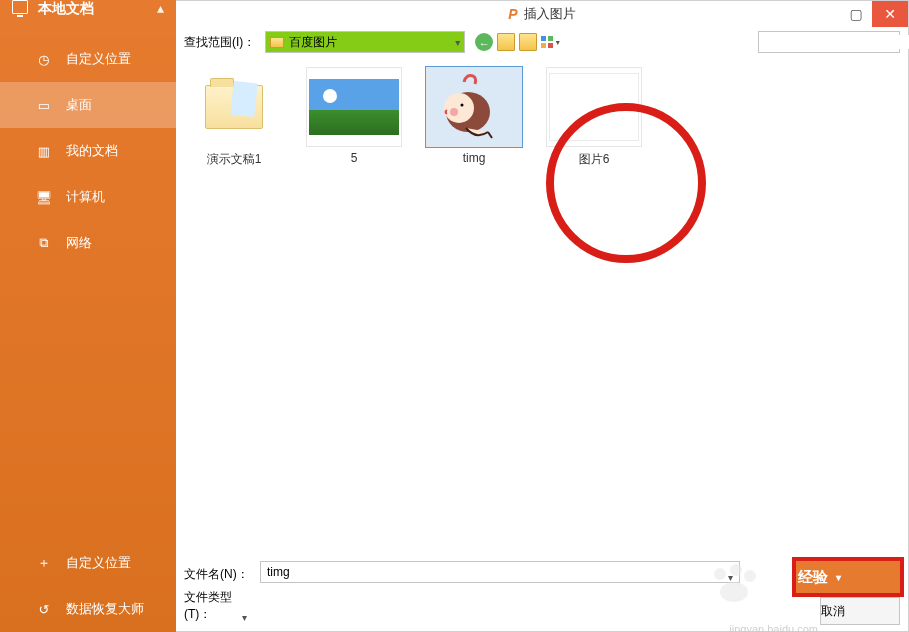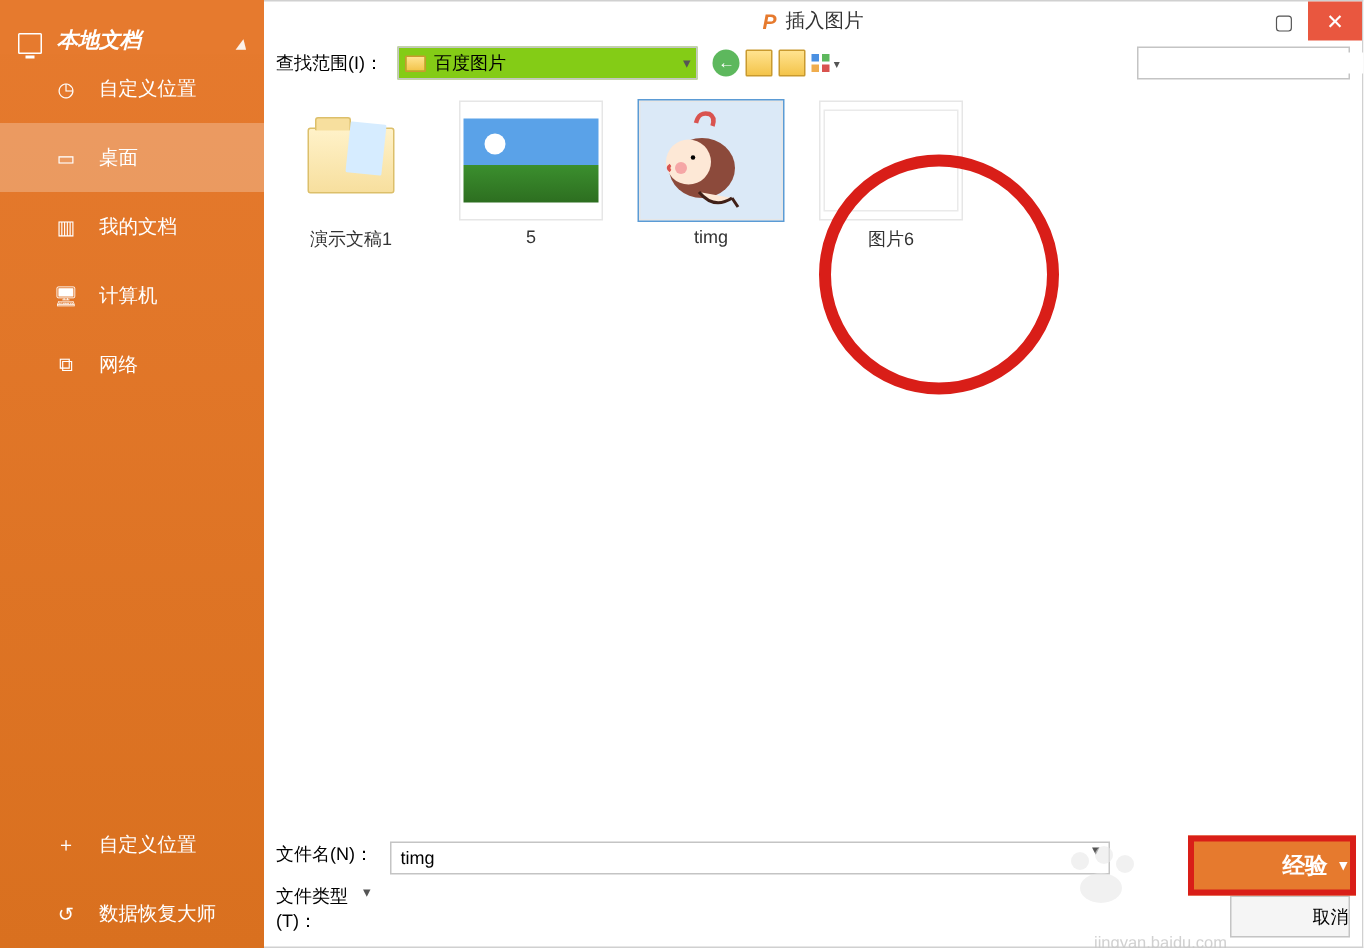--- a/index.html
+++ b/index.html
@@ -1,19 +1,19 @@
 <!DOCTYPE html>
 <html><head>
 <meta charset="utf-8">
 <style>
 * { box-sizing: border-box; margin: 0; padding: 0; }
 body { font-family: "Microsoft YaHei", sans-serif; font-size: 12px; background: #fff; width: 909px; height: 632px; overflow: hidden; }
 .root { display: flex; height: 632px; }
 .sidebar { width: 176px; background: linear-gradient(180deg, #e67a2e 0%, #d9701f 100%); color: #fff; display: flex; flex-direction: column; position: relative; }
-.sidebar-header { height: 36px; display: flex; align-items: flex-end; padding: 0 12px; background: #e67a2e; font-style: italic; }
+.sidebar-header { height: 36px; display: flex; align-items: flex-start; padding: 0 12px; background: #e67a2e; }
 .sidebar-header .monitor-icon { width: 16px; height: 14px; border: 1.5px solid #fff; border-radius: 1px; position: relative; margin-right: 10px; }
 .sidebar-header .monitor-icon::after { content: ''; position: absolute; bottom: -4px; left: 4px; right: 4px; height: 2px; background: #fff; }
 .sidebar-title { font-size: 14px; font-weight: bold; }
 .collapse-arrow { margin-left: auto; font-size: 14px; opacity: 0.9; }
 .sidebar-items { flex: 1; }
 .sidebar-item { height: 46px; display: flex; align-items: center; padding: 0 16px 0 34px; cursor: pointer; font-size: 13px; }
 .sidebar-item.active { background: rgba(255,255,255,0.25); }
 .sidebar-item .icon { width: 20px; height: 14px; margin-right: 12px; display: inline-flex; align-items: center; justify-content: center; }
 .sidebar-footer { margin-top: auto; }
 .sidebar-footer .sidebar-item { height: 46px; }
@@ -50,26 +50,26 @@
 .thumb-landscape { width:90px; height:56px; background: linear-gradient(to bottom,#5aa2e8 0%,#5aa2e8 55%,#3b8f2e 55%,#2d6e20 100%); position:relative; }
 .thumb-landscape::after { content:''; position:absolute; top:10px; left:14px; width:14px; height:14px; background:#fff; border-radius:50%; }
 .thumb-cartoon { width:80px; height:70px; position:relative; }
 .thumb-cartoon svg { width:100%; height:100%; }
 .thumb-frame { width:90px; height:68px; background:#fff; border:6px solid #f4c542; box-shadow: inset 0 0 0 2px #e55d3b; }
 .thumb-night { width:90px; height:68px; background: radial-gradient(circle at 35% 30%, #6ab7ff 0%, #1f4fa3 60%, #0d2b5f 100%); position:relative; }
 .thumb-night::after { content:''; position:absolute; bottom:0; left:0; right:0; height:18px; background:rgba(170,210,250,.5); }
 .thumb-blank { width:90px; height:68px; background:#fff; border:1px solid #eaeaea; }
 .red-circle { position:absolute; top:46px; left:370px; width:160px; height:160px; border:8px solid #d91e18; border-radius:50%; pointer-events:none; z-index:10; }
 .bottom-bar { padding: 6px 8px 8px; display: flex; flex-direction: column; gap: 6px; position: relative; }
-.field-row { display: flex; align-items: flex-start; gap: 6px; }
+.field-row { display: flex; align-items: flex-end; gap: 6px; }
 .field-label { width: 70px; }
 .field-input { flex: 1; height: 22px; border: 1px solid #c4c4c4; padding: 0 6px; font-size: 12px; font-family: inherit; outline: none; }
 .field-input.dd { appearance: none; background: #fff; }
 .field-row .dd-caret { margin-left:-18px; font-size:10px; color:#555; pointer-events:none; }
-.action-btn { width: 80px; height: 28px; display: flex; align-items: center; justify-content: flex-end; cursor: pointer; border: 1px solid #c4c4c4; background: #f5f5f5; }
+.action-btn { width: 80px; height: 28px; display: flex; align-items: center; justify-content: flex-start; cursor: pointer; border: 1px solid #c4c4c4; background: #f5f5f5; }
 .open-btn-wrap { position: absolute; right: 4px; bottom: 34px; border: 4px solid #d91e18; padding: 2px; background: #e67a2e; z-index: 5; }
 .open-btn-wrap .action-btn { width: 100px; height: 28px; background: #e67a2e; border: none; color: #fff; font-size: 15px; font-weight: bold; }
 .open-btn-wrap .action-btn .dd-arrow { margin-left: 8px; font-size: 10px; }
 .cancel-btn { position:absolute; right:8px; bottom:6px; }
 .watermark { position:absolute; right:90px; bottom:-4px; color:rgba(200,200,200,0.85); font-size:11px; pointer-events:none; z-index:4; }
 .watermark-paw { position:absolute; right:150px; bottom:24px; z-index:4; opacity:.6; pointer-events:none; }
 .watermark-paw svg { width:50px; height:40px; }
 </style>
 </head>
 <body>

